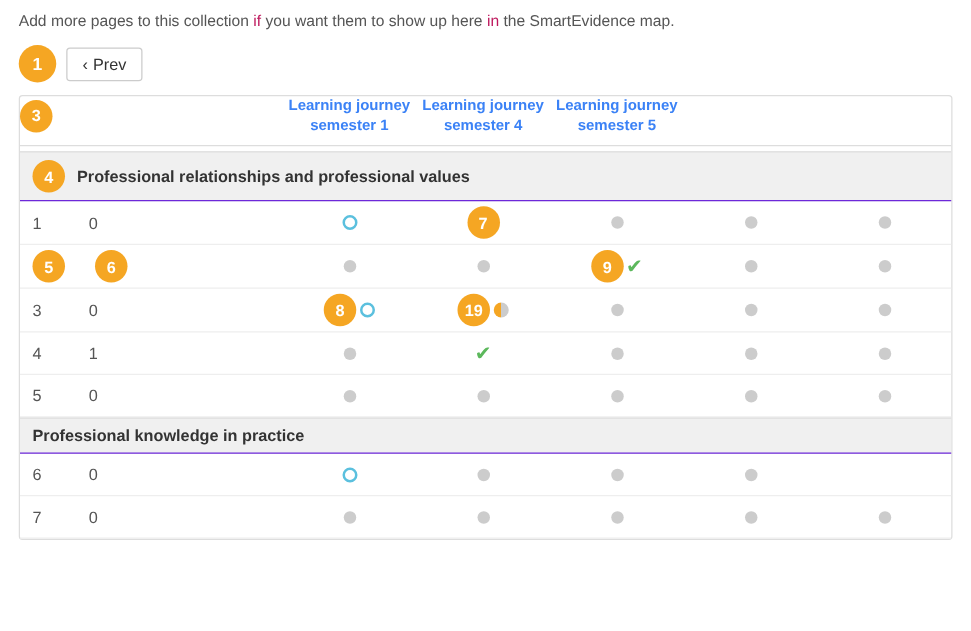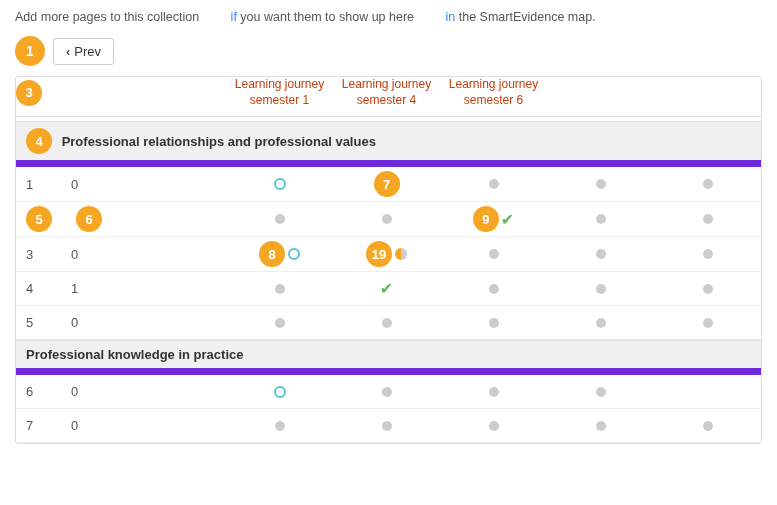--- a/index.html
+++ b/index.html
@@ -11,23 +11,22 @@
       width: 777px;
       min-height: 505px;
       padding: 10px 15px;
     }
     .info-text {
       color: #555;
       font-size: 12.5px;
       margin-bottom: 12px;
     }
     .info-text a {
-      color: #3b82f6;
+      color: #be185d;
       text-decoration: none;
-      margin-left: 28px;
     }
     .nav-row {
       display: flex;
       justify-content: space-between;
       align-items: center;
       margin-bottom: 10px;
       position: relative;
     }
     .nav-btn {
       display: flex;
@@ -67,39 +66,39 @@
     .header-row {
       display: grid;
       grid-template-columns: 210px repeat(5, 1fr);
       border-bottom: 1px solid #ddd;
       padding-bottom: 8px;
       margin-bottom: 4px;
       align-items: center;
     }
     .col-header {
       text-align: center;
-      font-weight: normal;
-      color: #c2410c;
+      font-weight: bold;
+      color: #3b82f6;
       font-size: 12px;
       line-height: 1.3;
     }
     .col-header-left {
       display: flex;
       align-items: center;
       gap: 6px;
     }
     .section-header {
       grid-column: 1 / -1;
       background: #f0f0f0;
       padding: 6px 10px;
       font-weight: bold;
       color: #333;
       font-size: 13px;
       border-top: 1px solid #ddd;
-      border-bottom: 7px solid #6d28d9;
+      border-bottom: 1px solid #6d28d9;
     }
     .data-row {
       display: grid;
       grid-template-columns: 210px repeat(5, 1fr);
       align-items: center;
       border-bottom: 1px solid #eee;
       padding: 4px 0;
       min-height: 34px;
     }
     .row-left {
@@ -171,21 +170,21 @@
 </div>
 
 <div class="table-wrapper">
 
   <div class="header-row">
     <div class="col-header-left">
       <span class="badge badge-sm">3</span>
     </div>
     <div class="col-header">Learning journey semester 1</div>
     <div class="col-header">Learning journey semester 4</div>
-    <div class="col-header">Learning journey semester 6</div>
+    <div class="col-header">Learning journey semester 5</div>
   </div>
 
   <div class="section-header">
     <span class="badge badge-sm" style="display:inline-flex;margin-right:6px;">4</span>
     <span>Professional relationships and professional values</span>
   </div>
 
   <div class="data-row">
     <div class="row-left">
       <span class="row-num">1</span>

